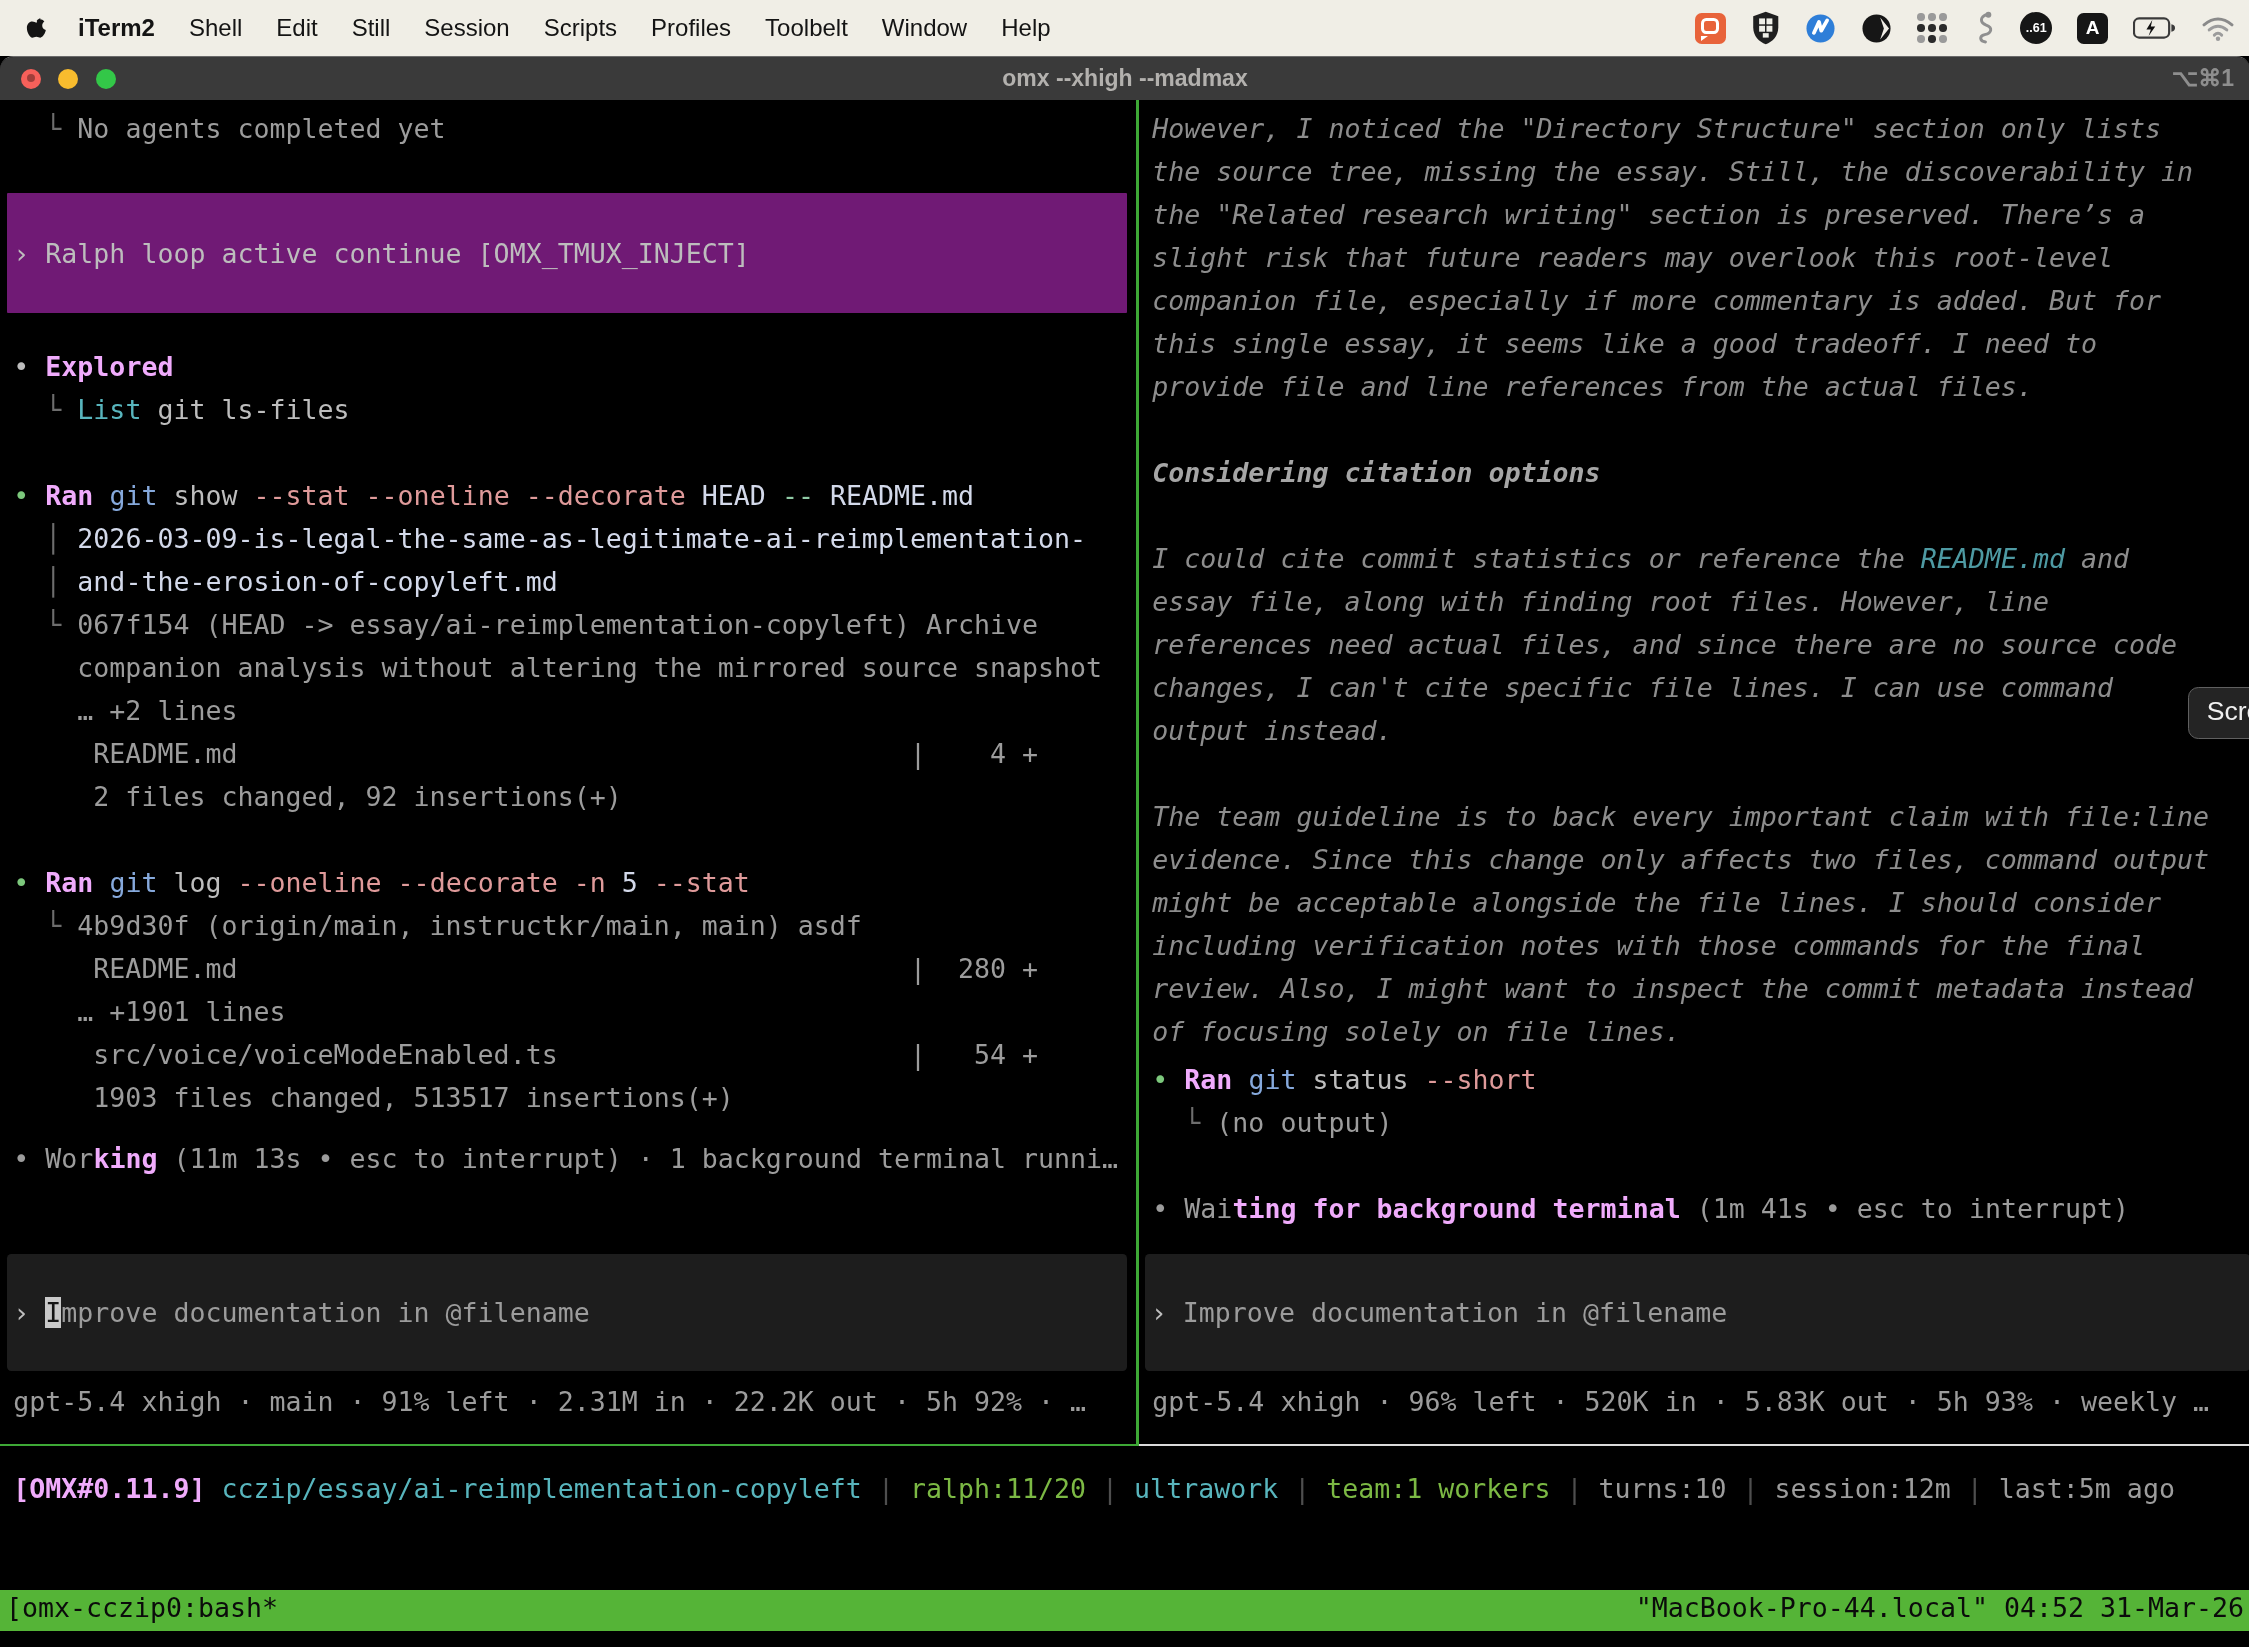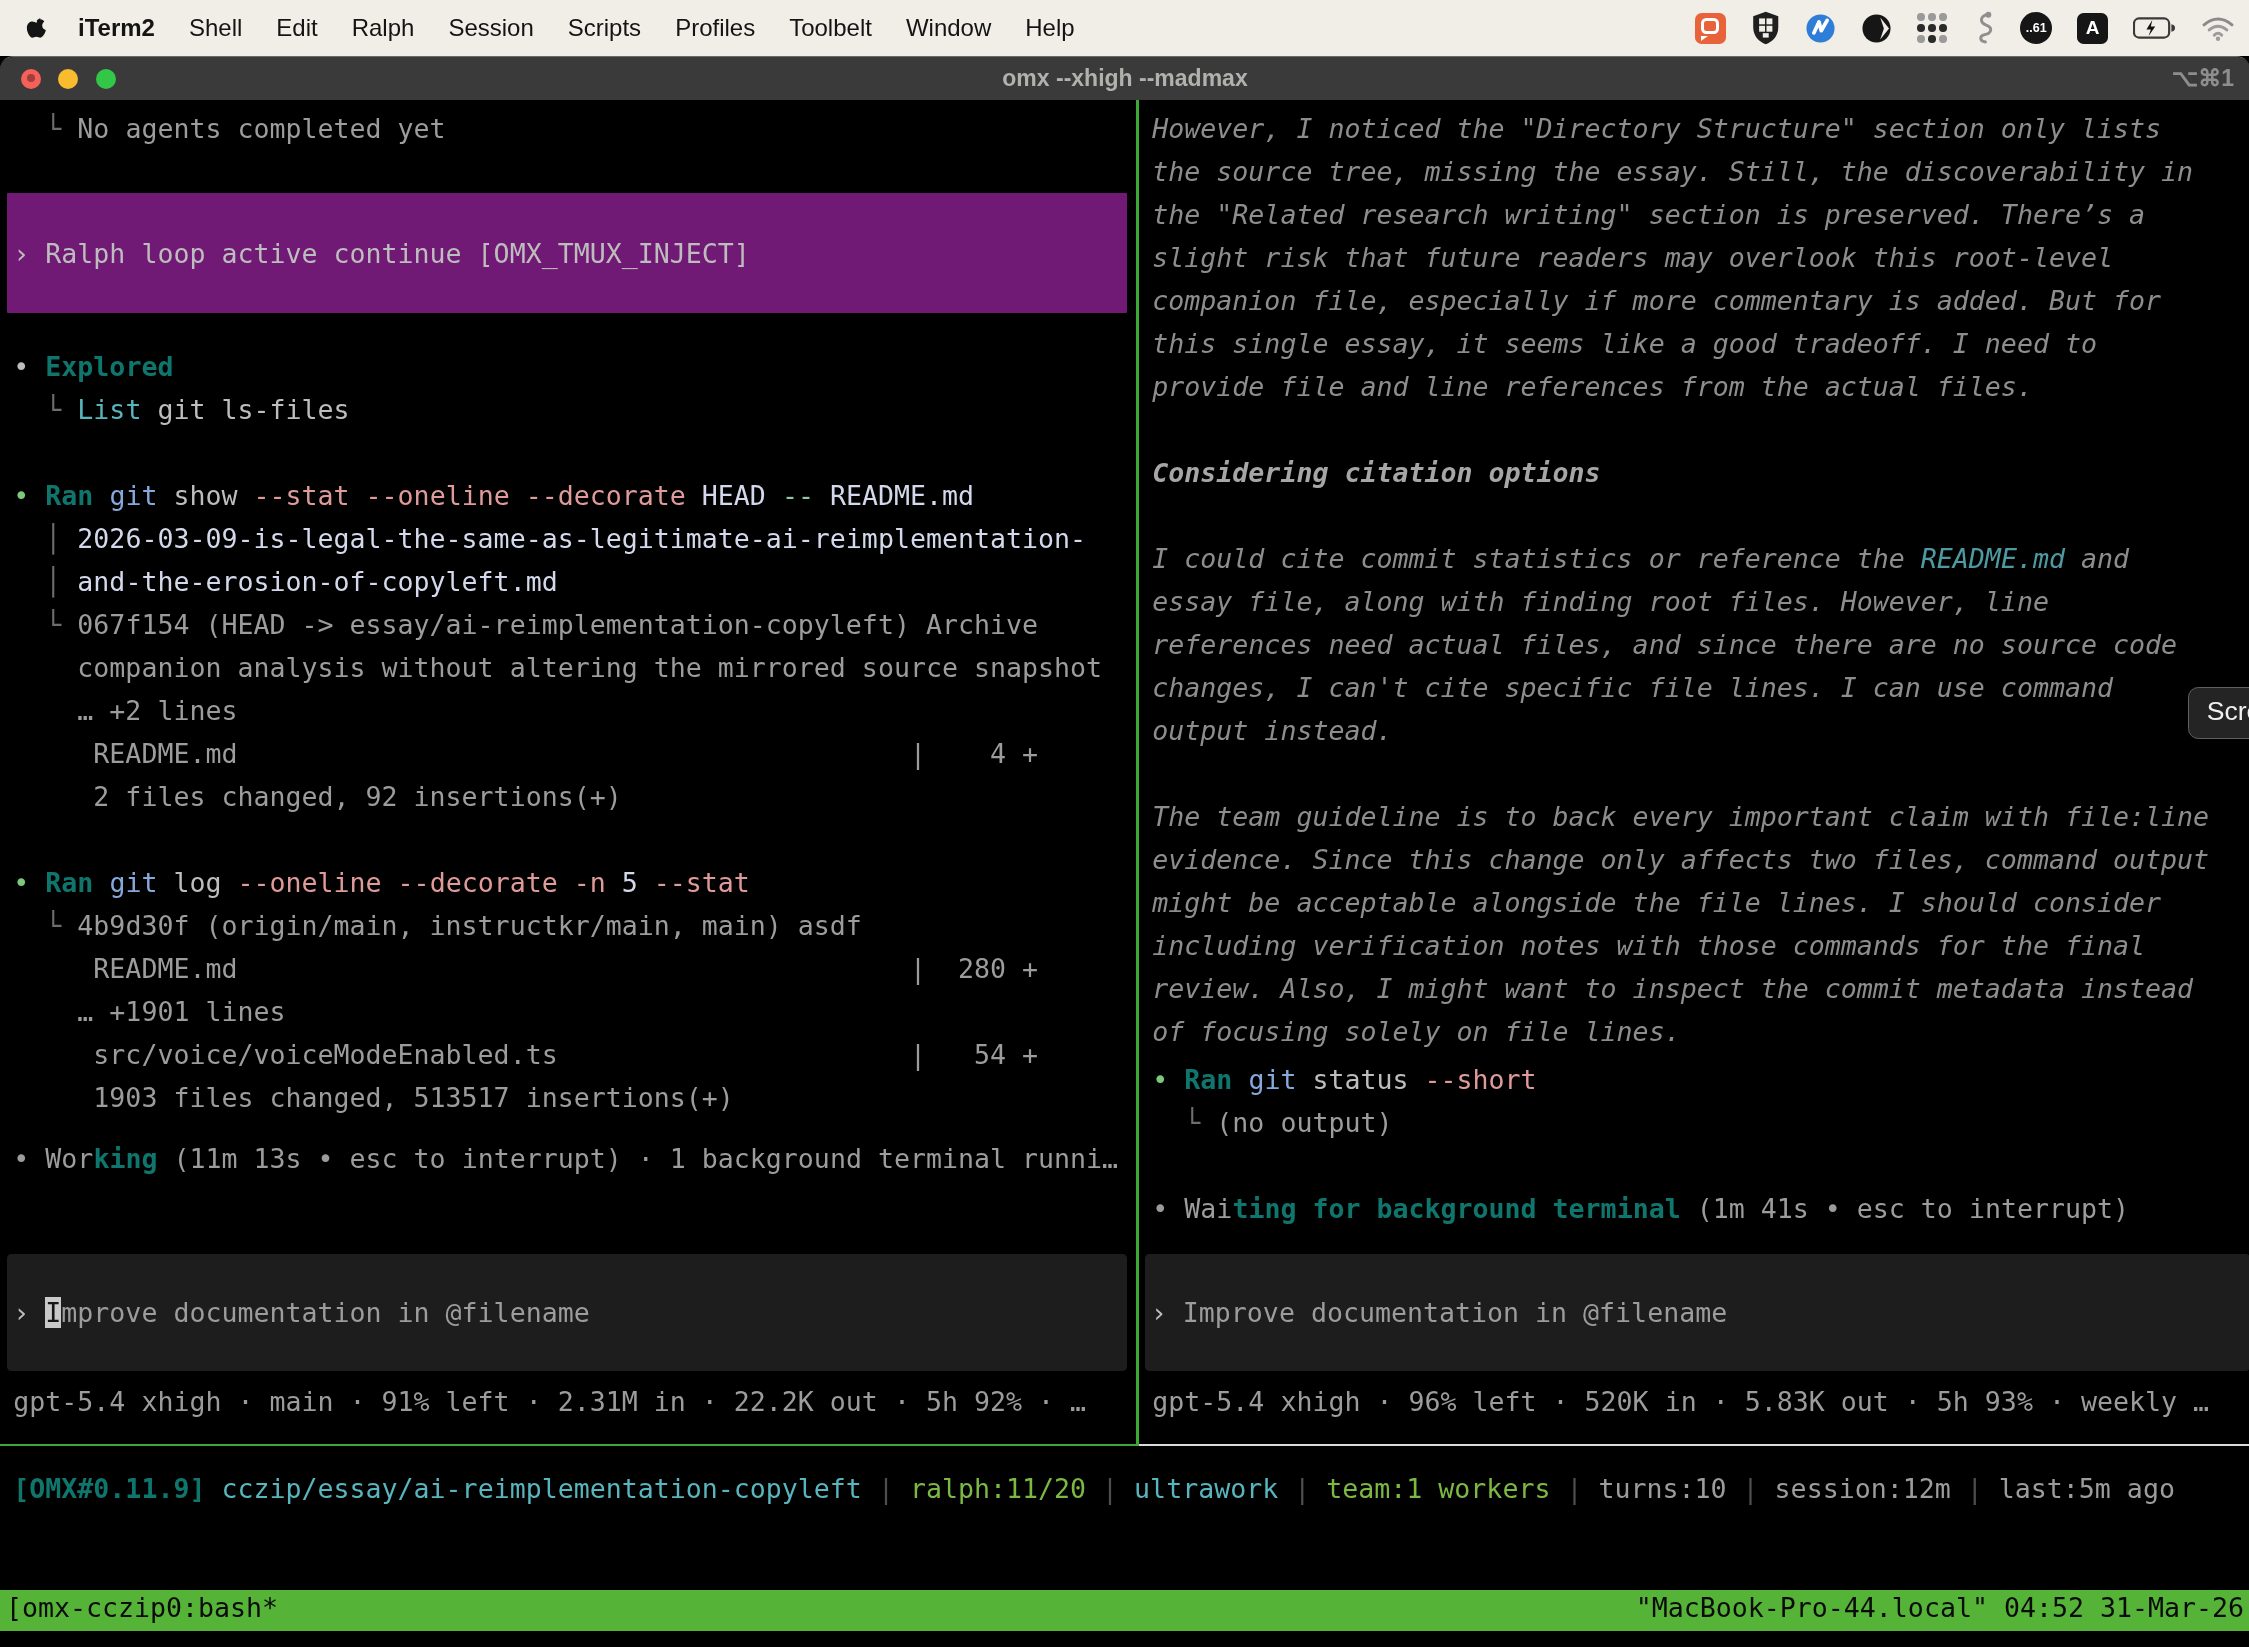--- a/index.html
+++ b/index.html
@@ -62,21 +62,21 @@
   .prompt-abs { position:absolute; left:7.4px; right:8.9px; top:1154px; height:117px;
       background:#1d1d1d; border-radius:4.4px; display:flex; align-items:center; }
   .prompt-abs .tl { padding-left:5.9px; }
   .pane-right .prompt-abs { left:5.9px; right:0; }
   .statusline { position:absolute; left:0; right:0; top:1280px; }
 
   
   .seg-gray   { color:#9c9c9c; }
   .seg-rail   { color:#6d6d6d; }
   .seg-mgray  { color:#bdbdbd; }
-  .seg-whiteb { color:#0f766e; font-weight:bold; }
+  .seg-whiteb { color:#f0abfc; font-weight:bold; }
   .seg-teal   { color:#58b5bd; }
   .seg-tealit { color:#4e9aa3; }
   .seg-blue   { color:#86a9dc; }
   .seg-pink   { color:#df9a9a; }
   .seg-lav    { color:#d3d9ea; }
   .seg-mint   { color:#8fcaa5; }
   .seg-green  { color:#7cc87c; }
   .seg-bgreen { color:#7cb944; }
   .seg-sep    { color:#4e4e4e; }
   .seg-cursor { background:#c9c9c9; color:#151515; }
@@ -100,21 +100,21 @@
 
 <div class="menubar">
   <span class="apple">
     <svg viewBox="0 0 100 110" width="23.6" height="28">
         <path fill="#141414" d="M66 14c-6 1-14 6-17 12 6 1 14-4 17-12zM51 32c-8 0-12-5-21-5C19 27 8 37 8 55c0 19 13 41 23 41 6 0 9-4 17-4s11 4 17 4c10 0 22-20 23-32-11-4-15-12-15-20 0-7 4-13 9-17-5-6-12-9-17-9-9 0-11 5-14 5z"></path>
       </svg>
   </span>
   <span class="menu-item app">iTerm2</span>
   <span class="menu-item">Shell</span>
   <span class="menu-item">Edit</span>
-  <span class="menu-item">Ralph</span>
+  <span class="menu-item">Still</span>
   <span class="menu-item">Session</span>
   <span class="menu-item">Scripts</span>
   <span class="menu-item">Profiles</span>
   <span class="menu-item">Toolbelt</span>
   <span class="menu-item">Window</span>
   <span class="menu-item">Help</span>
 
   <span class="statusicons">
     <span class="sicon icon-chat">
         <span class="inner"></span>

